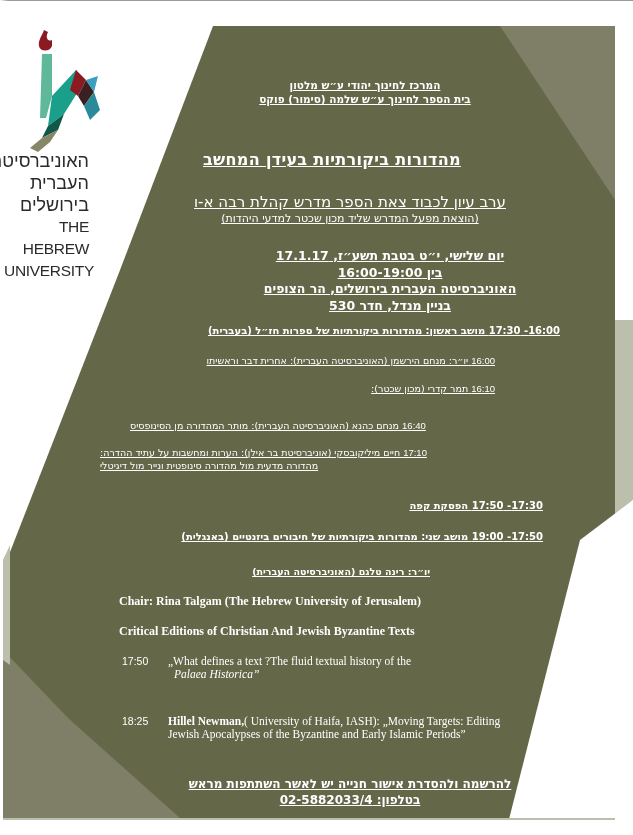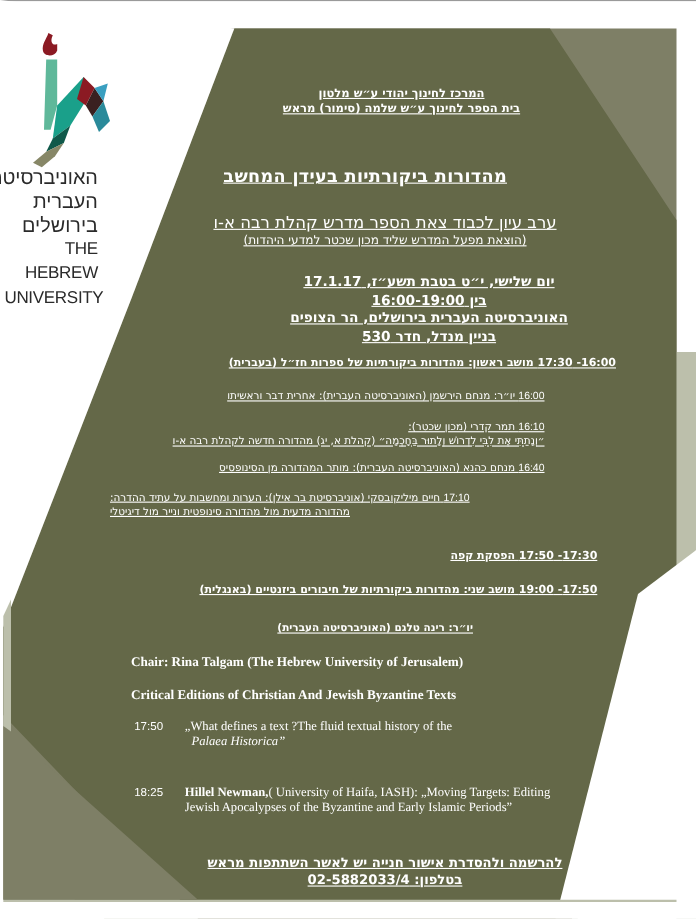--- a/index.html
+++ b/index.html
@@ -84,21 +84,21 @@
     <div class="he">האוניברסיטה</div>
     <div class="he">העברית</div>
     <div class="he">בירושלים</div>
     <div class="en">THE HEBREW</div>
     <div class="en">UNIVERSITY</div>
   </div>
 </div>
 
 <div class="txt org c rtl">
   <div>המרכז לחינוך יהודי ע״ש מלטון</div>
-  <div>בית הספר לחינוך ע״ש שלמה (סימור) מראש</div>
+  <div>בית הספר לחינוך ע״ש שלמה (סימור) פוקס</div>
 </div>
 
 <div class="txt title c rtl">מהדורות ביקורתיות בעידן המחשב</div>
 <div class="txt subtitle c rtl">ערב עיון לכבוד צאת הספר מדרש קהלת רבה א-ו</div>
 <div class="txt subtitle2 c rtl">(הוצאת מפעל המדרש שליד מכון שכטר למדעי היהדות)</div>
 
 <div class="txt when c rtl">
   <div>יום שלישי, י״ט בטבת תשע״ז, 17.1.17</div>
   <div>בין 16:00-19:00</div>
   <div>האוניברסיטה העברית בירושלים, הר הצופים</div>
@@ -110,24 +110,23 @@
 <div class="txt talk rtl" style="left:130px; top:355px; width:365px; text-align:right;">
   <span class="time">16:00</span>
   <span>יו״ר: מנחם הירשמן (האוניברסיטה העברית): אחרית דבר וראשיתו</span>
 </div>
 
 <div class="txt talk rtl" style="left:30px; top:383px; width:465px; text-align:right;">
   <div>
     <span class="time">16:10</span>
     <span>תמר קדרי (מכון שכטר):</span>
   </div>
-  <div>״וְנָתַתִּי אֶת לִבִּי לִדְרוֹשׁ וְלָתוּר בַּחָכְמָה״ (קהלת א, יג) מהדורה חדשה לקהלת רבה א-ו</div>
 </div>
 
-<div class="txt talk rtl" style="left:130px; top:420px; width:365px; text-align:right;">
+<div class="txt talk rtl" style="left:130px; top:420px; width:365px; text-align:left;">
   <span class="time">16:40</span>
   <span>מנחם כהנא (האוניברסיטה העברית): מותר המהדורה מן הסינופסיס</span>
 </div>
 
 <div class="txt talk rtl" style="left:100px; top:447px; width:395px; text-align:left;">
   <div>
     <span class="time">17:10</span>
     <span>חיים מיליקובסקי (אוניברסיטת בר אילן): הערות ומחשבות על עתיד ההדרה:</span>
   </div>
   <div style="padding-right:38px;">מהדורה מדעית מול מהדורה סינופטית ונייר מול דיגיטלי</div>

